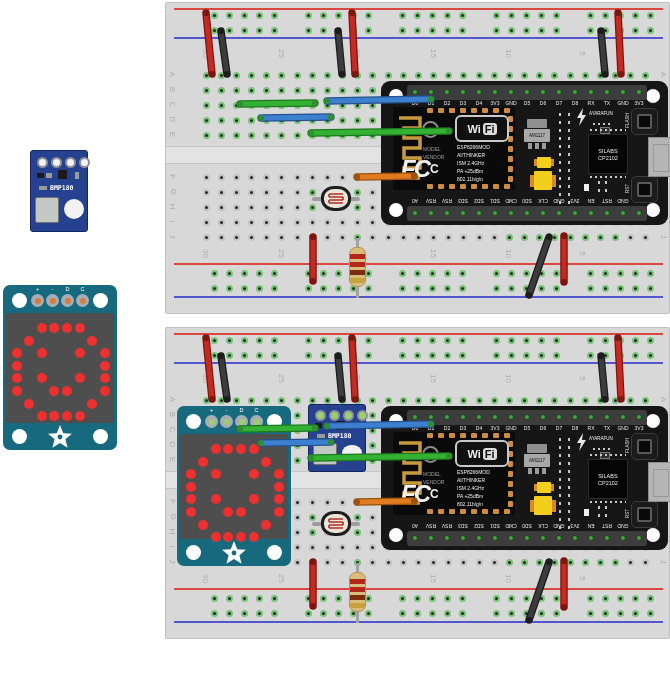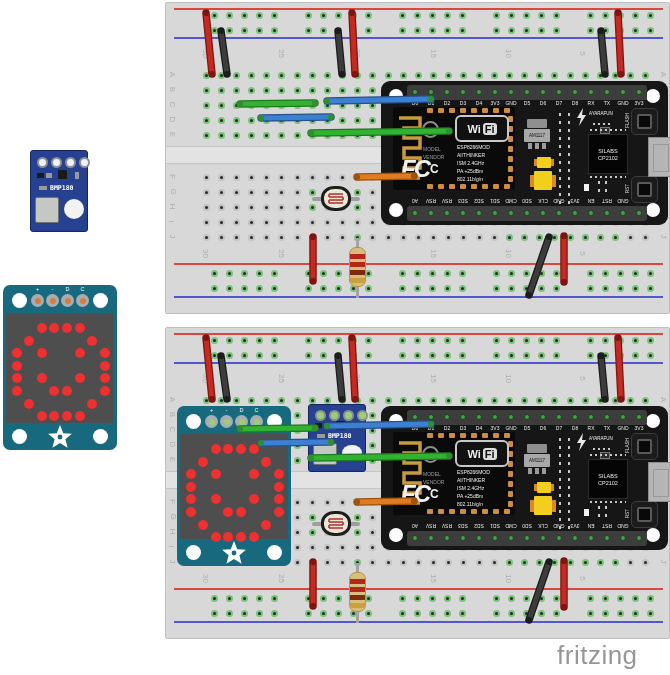--- a/index.html
+++ b/index.html
@@ -1585,14 +1585,13 @@
         <circle cx="549" cy="562" r="3.1" fill="#1c1c1c"></circle>
         <circle cx="529" cy="620" r="3.1" fill="#1c1c1c"></circle>
       </g>
       <g>
         <line x1="564" y1="561" x2="564" y2="607" stroke="#7e150f" stroke-width="7.5" stroke-linecap="round"></line>
         <line x1="564" y1="561" x2="564" y2="607" stroke="#c42a21" stroke-width="5" stroke-linecap="round"></line>
         <circle cx="564" cy="561" r="3.1" fill="#7e150f"></circle>
         <circle cx="564" cy="607" r="3.1" fill="#7e150f"></circle>
       </g>
     </svg>
-  <div id="watermark">fritzing</div>
 </div>
 
 </body></html>

